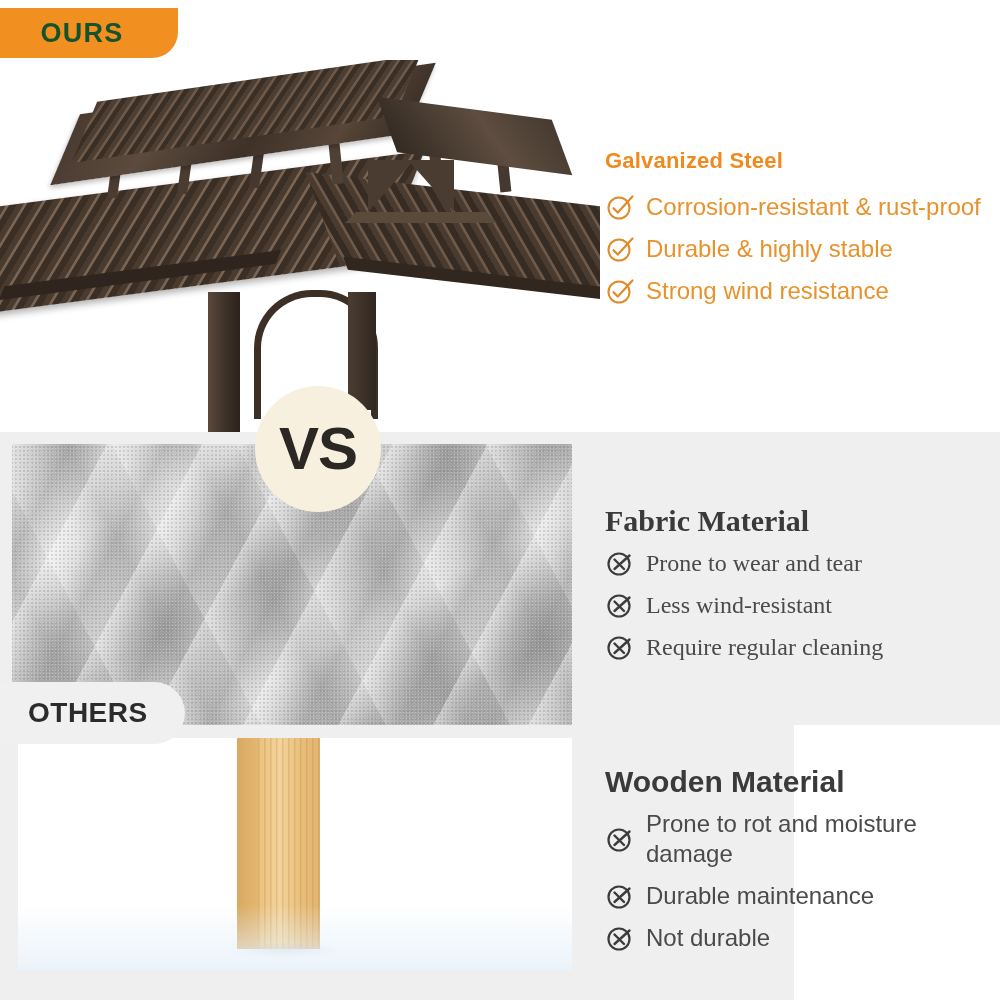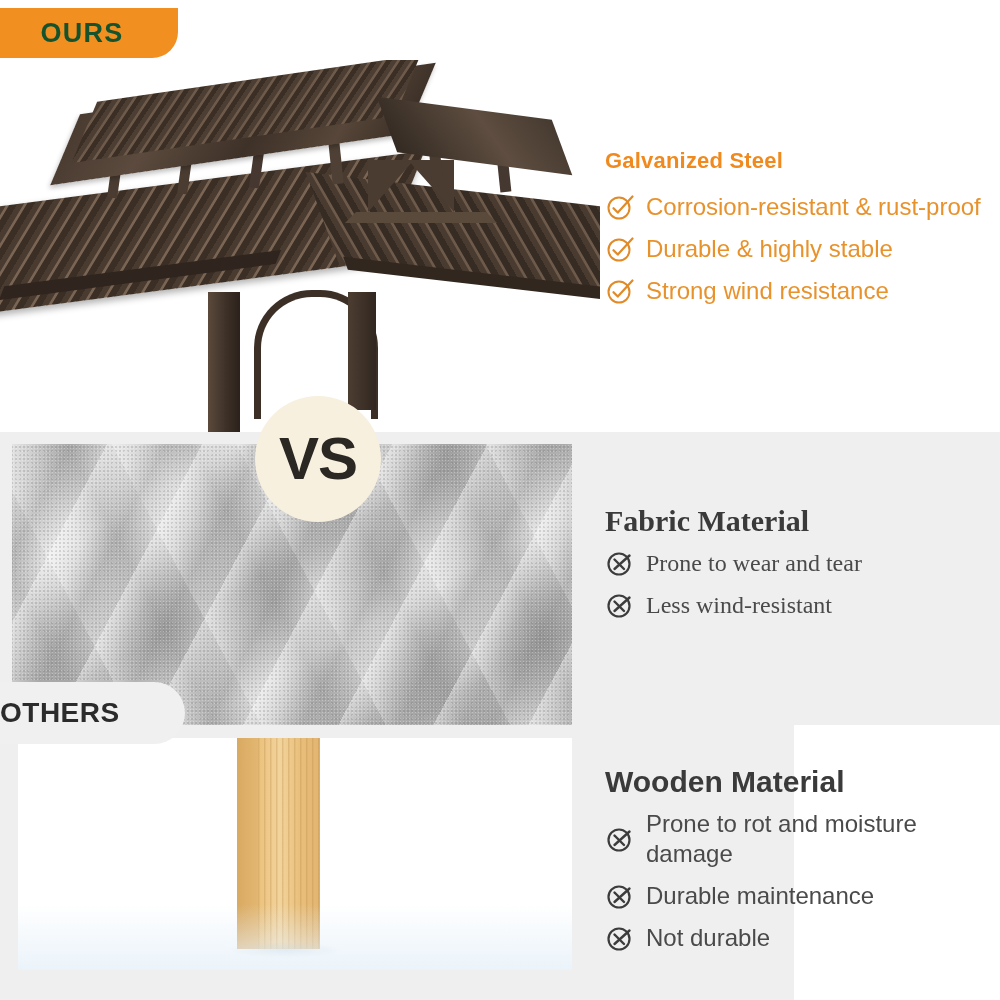--- a/index.html
+++ b/index.html
@@ -196,21 +196,21 @@
     color: #3a3a3a;
     font-size: 30px;
     font-weight: bold;
     margin: 0 0 10px 0;
   }
   .bullet.neg .txt { color: #4a4a4a; }
 
   
   .vs-badge {
     position: absolute;
-    left: 255px; top: 396px;
+    left: 255px; top: 386px;
     width: 126px; height: 126px;
     border-radius: 50%;
     background: #F7F0DF;
     display: flex;
     align-items: center;
     justify-content: center;
     z-index: 8;
   }
   .vs-badge span {
     color: #2b2824;
@@ -270,20 +270,21 @@
     border-radius: 0 31px 31px 0;
     display: flex;
     align-items: center;
     z-index: 9;
   }
   .badge-others span {
     color: #2b2b2b;
     font-size: 28px;
     font-weight: bold;
     letter-spacing: .5px;
+    padding-left: 28px;
   }
 
   .copy-3 { position: absolute; left: 605px; top: 765px; width: 392px; }
 </style>
 </head>
 <body>
 
 <div id="page">
 
   <div class="sec-ours">
@@ -370,20 +371,30 @@
         <span class="ico">
           <svg viewBox="0 0 30 30" width="30" height="30">
             <circle cx="14" cy="16" r="10.5" fill="none" stroke="#3c3c3c" stroke-width="2.2"></circle>
             <path d="M9.5 11.5 L19 21" fill="none" stroke="#3c3c3c" stroke-width="2.4" stroke-linecap="round"></path>
             <path d="M9.5 21 L24.5 7.5" fill="none" stroke="#3c3c3c" stroke-width="2.4" stroke-linecap="round"></path>
           </svg>
         </span>
         <span class="txt"> Less wind-resistant</span>
       </div>
 
+      <div class="bullet neg">
+        <span class="ico">
+          <svg viewBox="0 0 30 30" width="30" height="30">
+            <circle cx="14" cy="16" r="10.5" fill="none" stroke="#3c3c3c" stroke-width="2.2"></circle>
+            <path d="M9.5 11.5 L19 21" fill="none" stroke="#3c3c3c" stroke-width="2.4" stroke-linecap="round"></path>
+            <path d="M9.5 21 L24.5 7.5" fill="none" stroke="#3c3c3c" stroke-width="2.4" stroke-linecap="round"></path>
+          </svg>
+        </span>
+        <span class="txt">Require regular cleaning</span>
+      </div>
     </div>
   </div>
 
   <div class="vs-badge">
     <span>VS</span>
   </div>
 
   <div class="sec-wooden">
     <div class="wood-panel">
 

